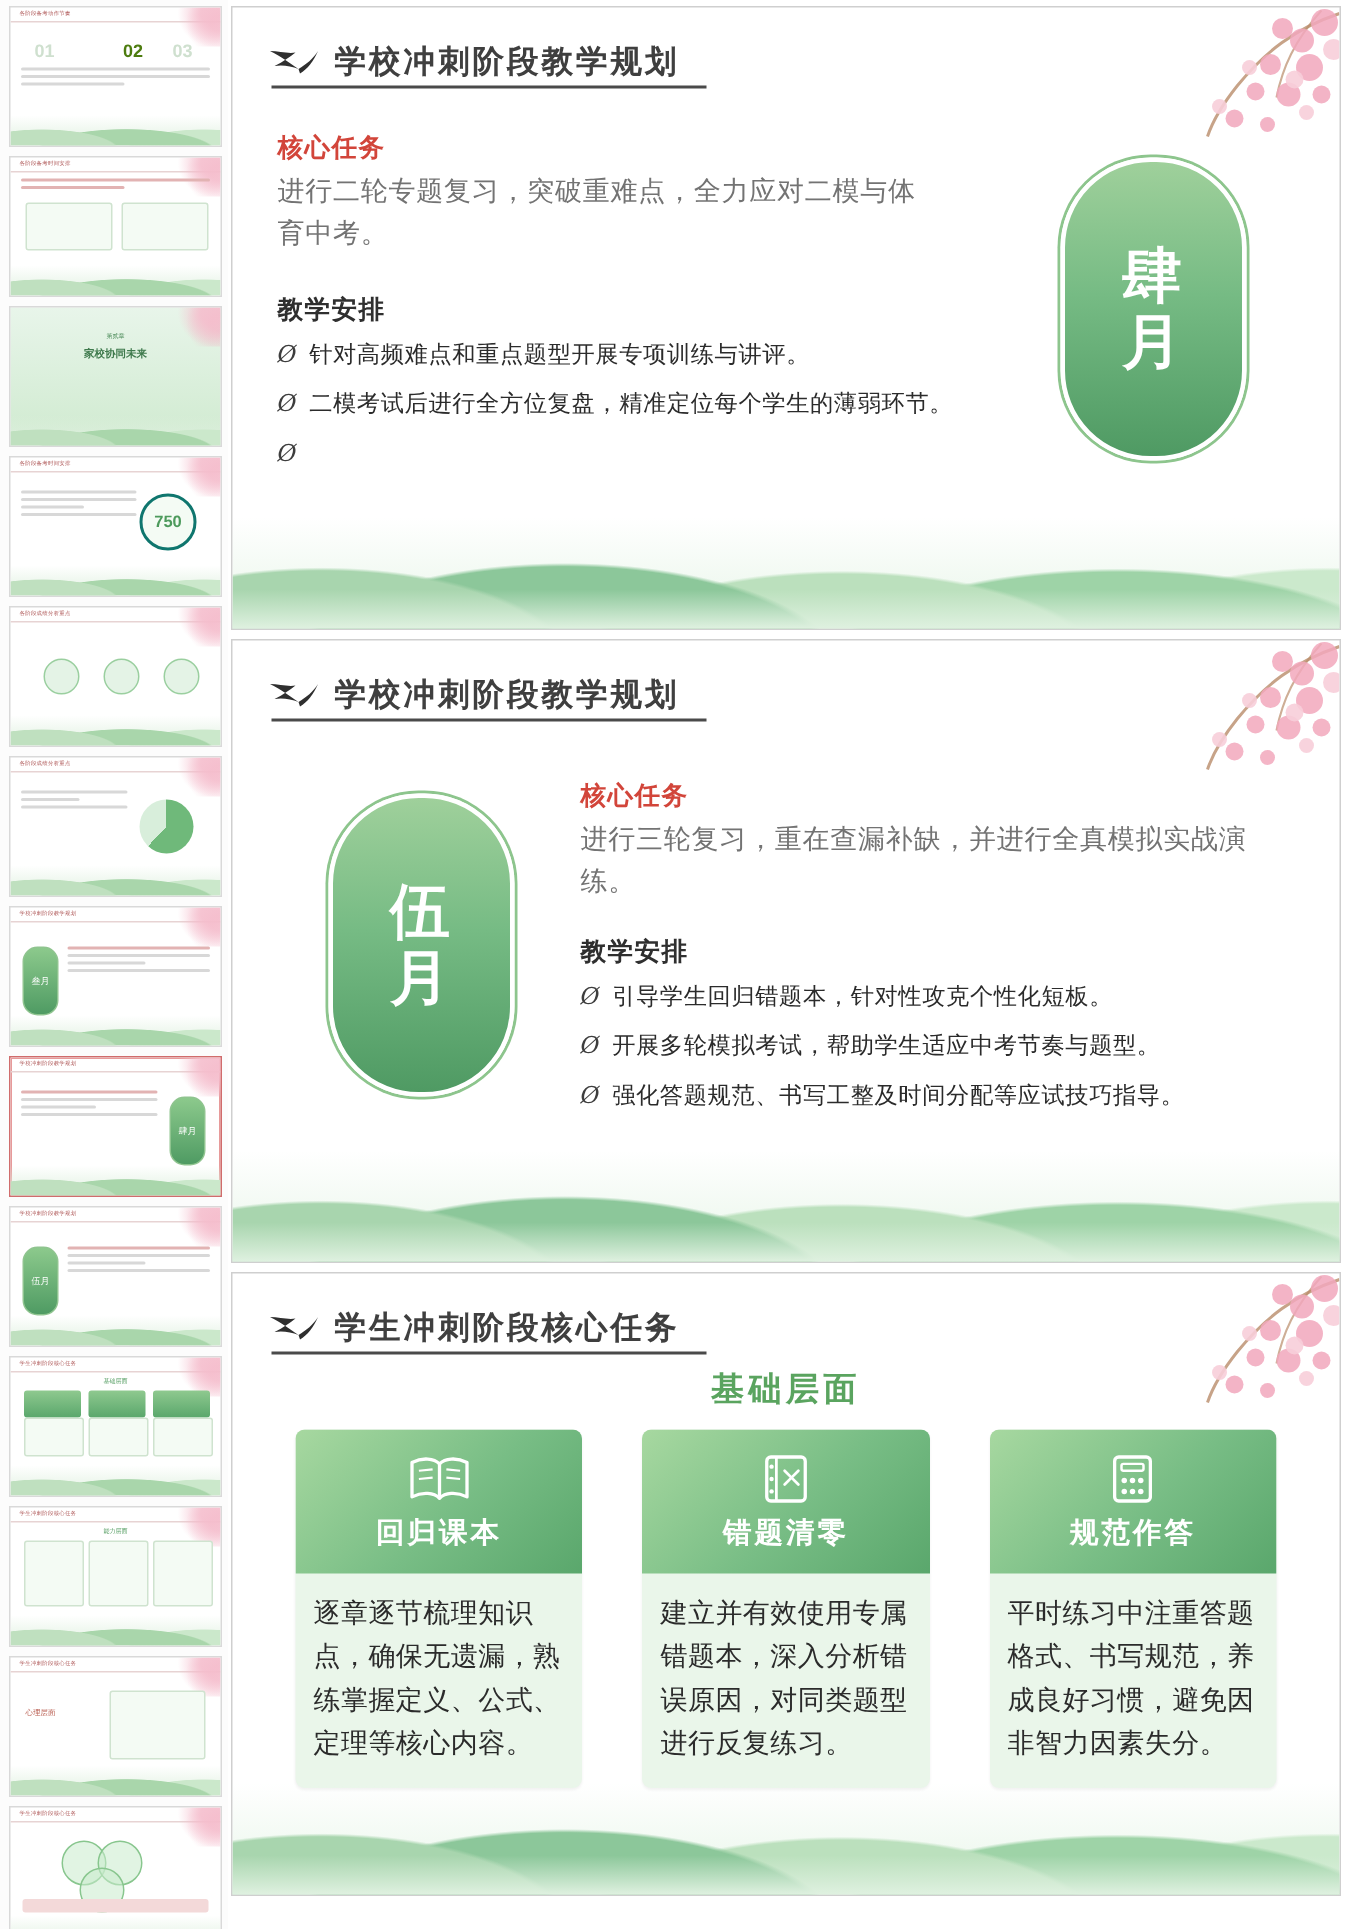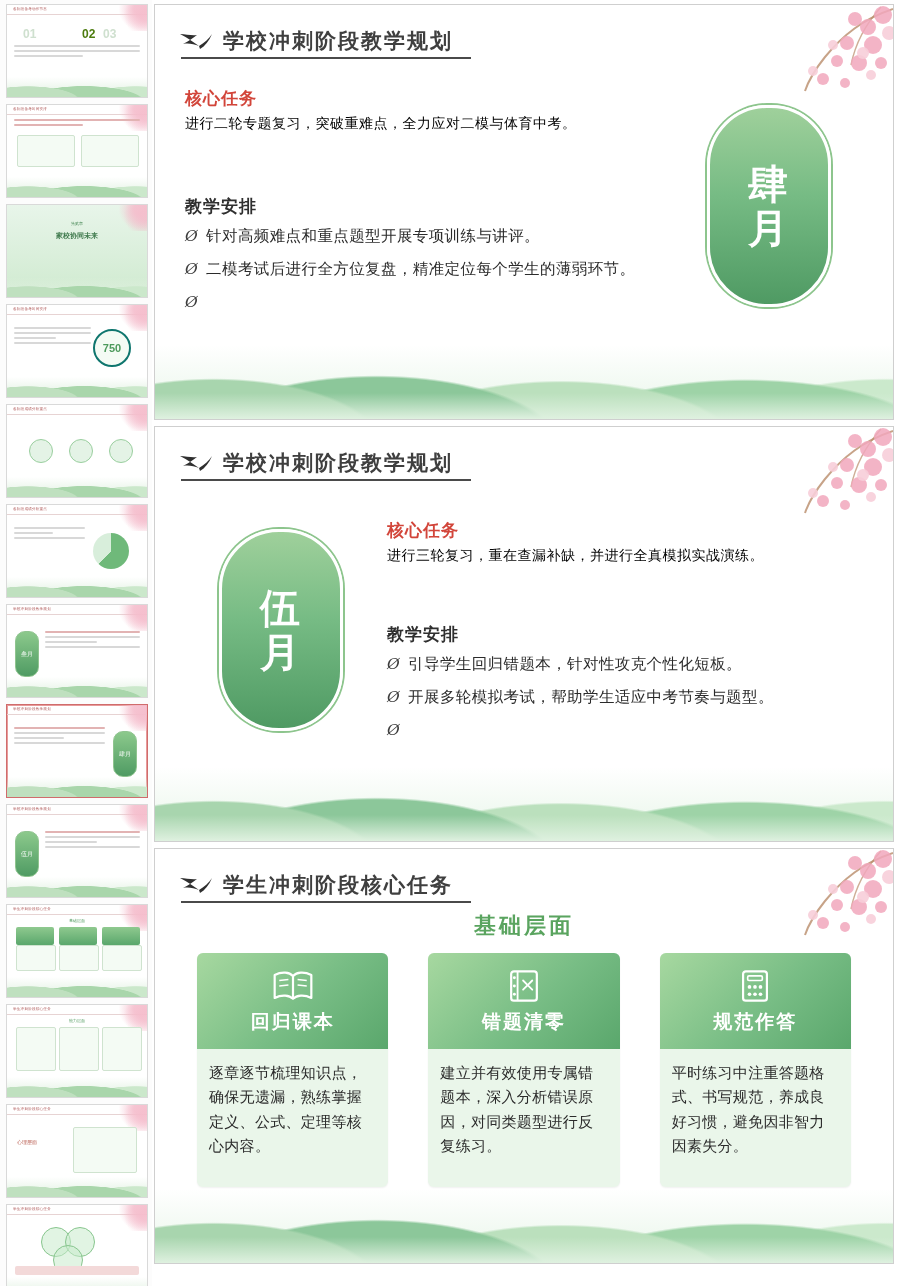--- a/index.html
+++ b/index.html
@@ -136,22 +136,22 @@
   }
 
   
   .blk{position:absolute;}
   .b-label{
     font-family:"DejaVu Serif","Liberation Serif",serif;
     font-size:17px;font-weight:bold;color:#d2453a;margin-bottom:4px;letter-spacing:1px;
   }
   .b-label.dark{color:#2f2f2f;}
   .b-body{
-    font-family:Liberation Mono, monospace;
-    font-size:14px;color:#000000;line-height:1.55;letter-spacing:.5px;
+    font-family:Liberation Sans, sans-serif;
+    font-size:18px;color:#737373;line-height:1.55;letter-spacing:.5px;
   }
   .bullets{margin:6px 0 0 0;padding:0;list-style:none;}
   .bullets li{
     display:flex;gap:8px;align-items:flex-start;
     font-family:"DejaVu Serif","Liberation Serif",serif;
     font-size:15.5px;color:#2b2b2b;line-height:1.6;margin-bottom:8px;letter-spacing:.4px;
   }
   .bullets li .bl{color:#3d3d3d;font-style:italic;flex:0 0 auto;}
 
   
@@ -172,38 +172,38 @@
     display:flex;flex-direction:column;align-items:center;justify-content:center;gap:4px;
   }
   .card-icon{width:44px;height:38px;}
   .card-top .c-title{
     font-family:"DejaVu Serif","Liberation Serif",serif;
     font-size:19px;color:#ffffff;font-weight:bold;letter-spacing:2px;
   }
   .card-body{
     padding:12px 12px 14px 12px;
     font-family:"DejaVu Serif","Liberation Serif",serif;
-    font-size:15px;color:#2b2b2b;line-height:1.62;letter-spacing:.3px;
+    font-size:18px;color:#2b2b2b;line-height:1.62;letter-spacing:.3px;
     min-height:112px;
   }
 </style>
 </head>
 <body>
 
 <div class="app">
 
   <div class="rail">
 
     <div class="thumb">
       <div class="t-band"></div>
       <div class="t-title">各阶段备考动作节奏</div>
       <div class="t-sakura"></div>
       <div class="t-num" style="left:16px;color:#cfe0cf;">01</div>
       <div class="t-num" style="left:62px;color:#4d7c0f;margin-left:13px;">02</div>
-      <div class="t-num" style="left:96px;color:#cfe0cf;">03</div>
+      <div class="t-num" style="left:108px;color:#cfe0cf;">03</div>
       <div class="t-lines" style="top:40px;">
         <div class="t-line"></div>
           <div class="t-line"></div>
           <div class="t-line sm"></div>
       </div>
       <div class="t-hills"></div>
     </div>
 
     <div class="thumb">
       <div class="t-band"></div>
@@ -473,20 +473,21 @@
           <li>
               <span class="bl">Ø</span>
               <span>引导学生回归错题本，针对性攻克个性化短板。</span>
             </li>
           <li>
               <span class="bl">Ø</span>
               <span>开展多轮模拟考试，帮助学生适应中考节奏与题型。</span>
             </li>
           <li>
               <span class="bl">Ø</span>
+              <span>强化答题规范、书写工整及时间分配等应试技巧指导。</span>
             </li>
         </ul>
       </div>
 
       <div class="hills"></div>
     </div>
 
     <div class="slide">
       <div class="sakura">
         <svg width="180" height="140" viewBox="0 0 180 140">

